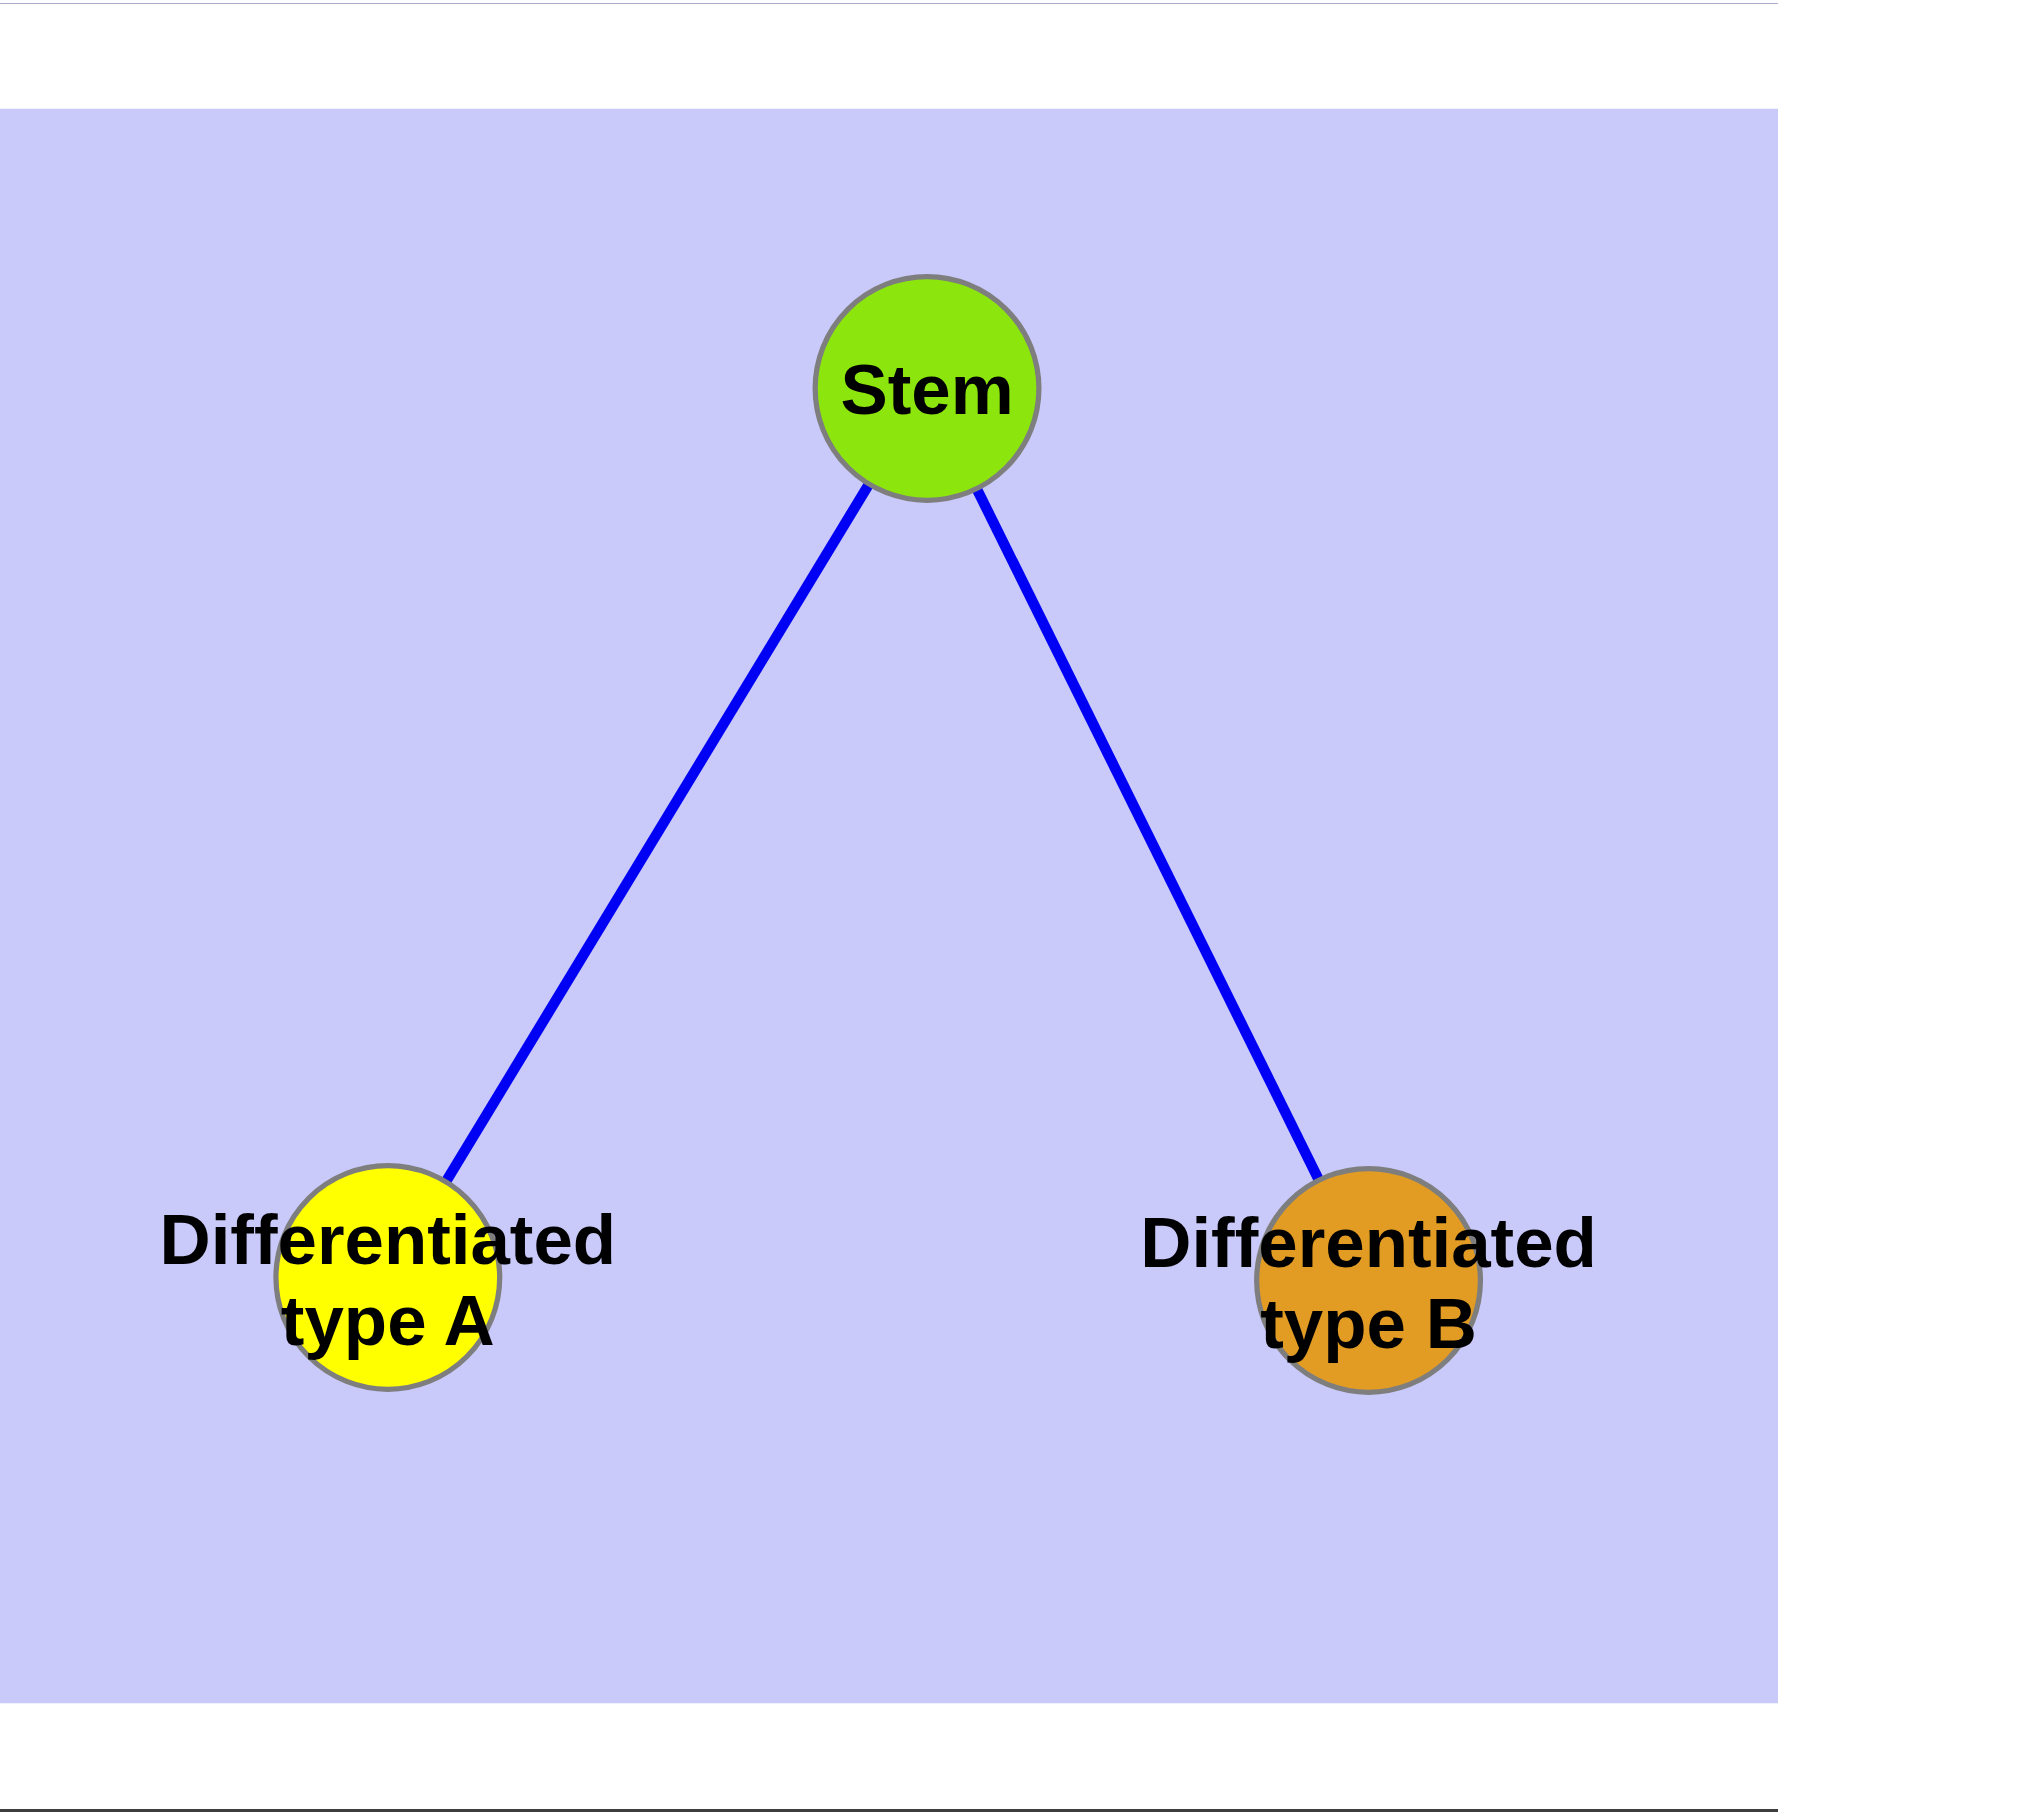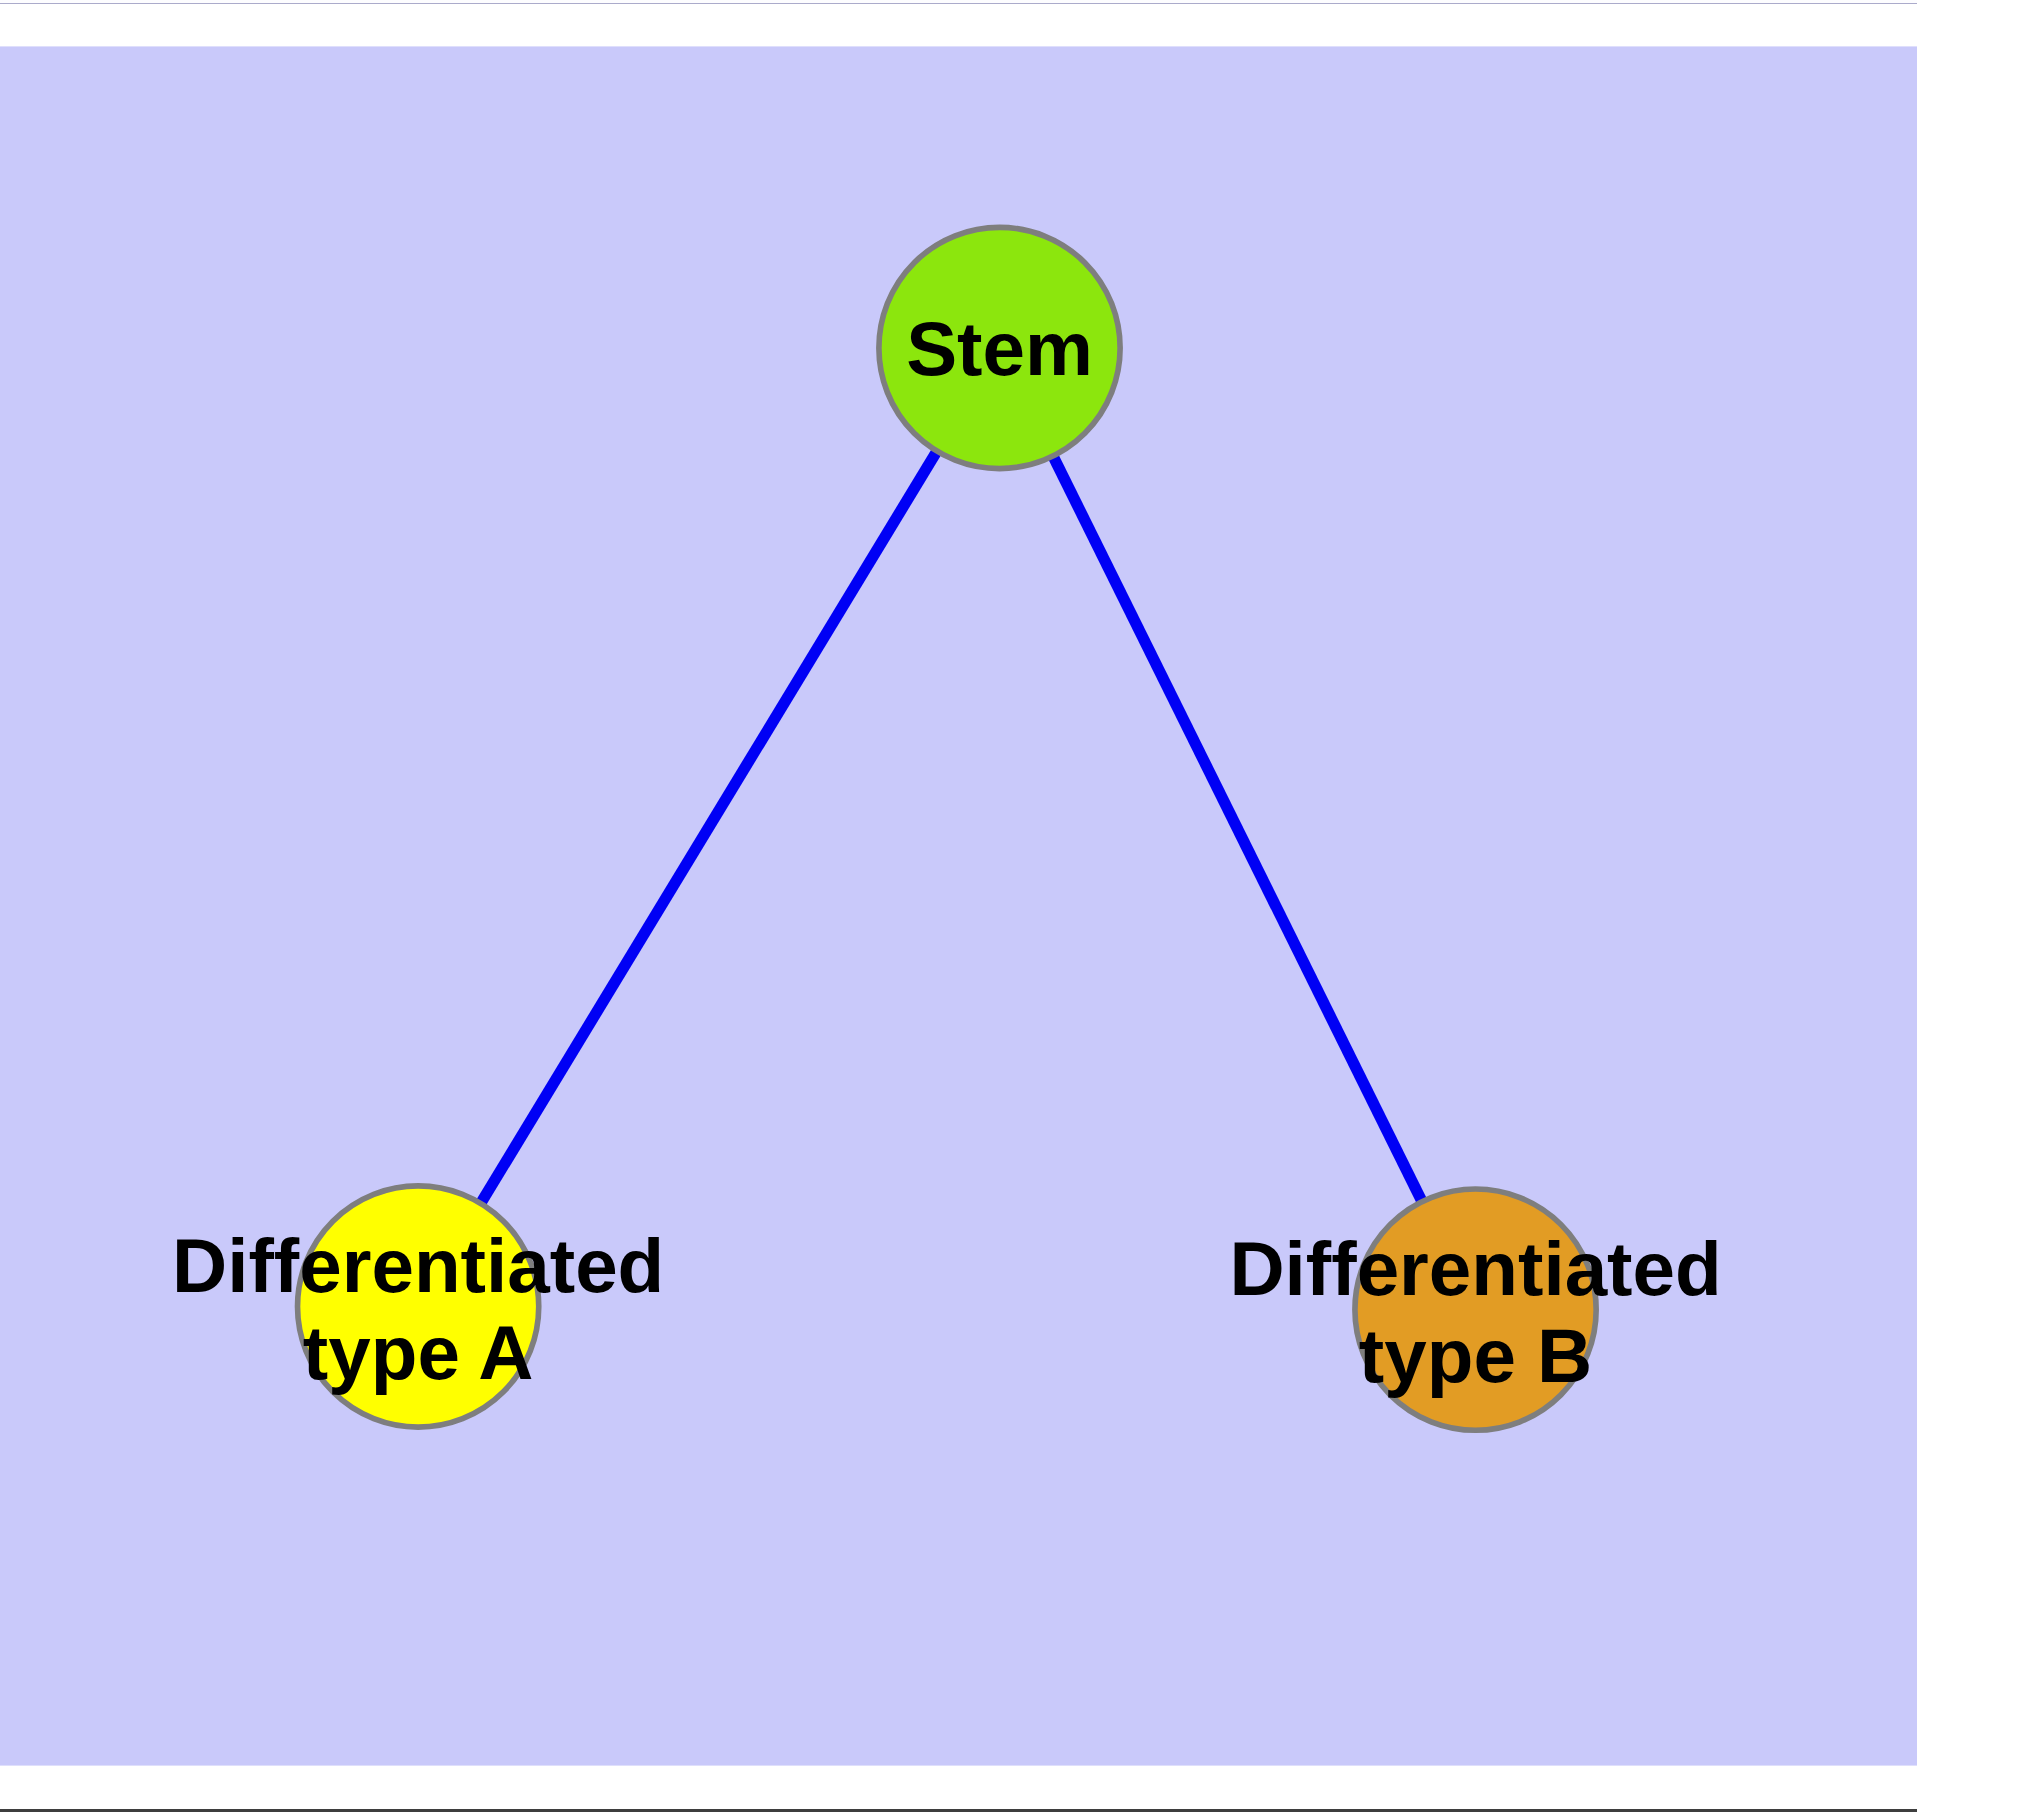--- a/index.html
+++ b/index.html
@@ -2,21 +2,21 @@
 <html style="font-size:13.6px"><head>
 <meta charset="utf-8">
 <style>
   html, body {
     margin: 0;
     padding: 0;
     background: #ffffff;
   }
   .canvas {
     position: relative;
-    width: 1917px;
+    width: 1778px;
     height: 1812px;
     overflow: hidden;
     font-family: "Liberation Sans", sans-serif;
   }
   .graph-svg {
     position: absolute;
     top: 0;
     left: 0;
     width: 100%;
     height: 100%;

